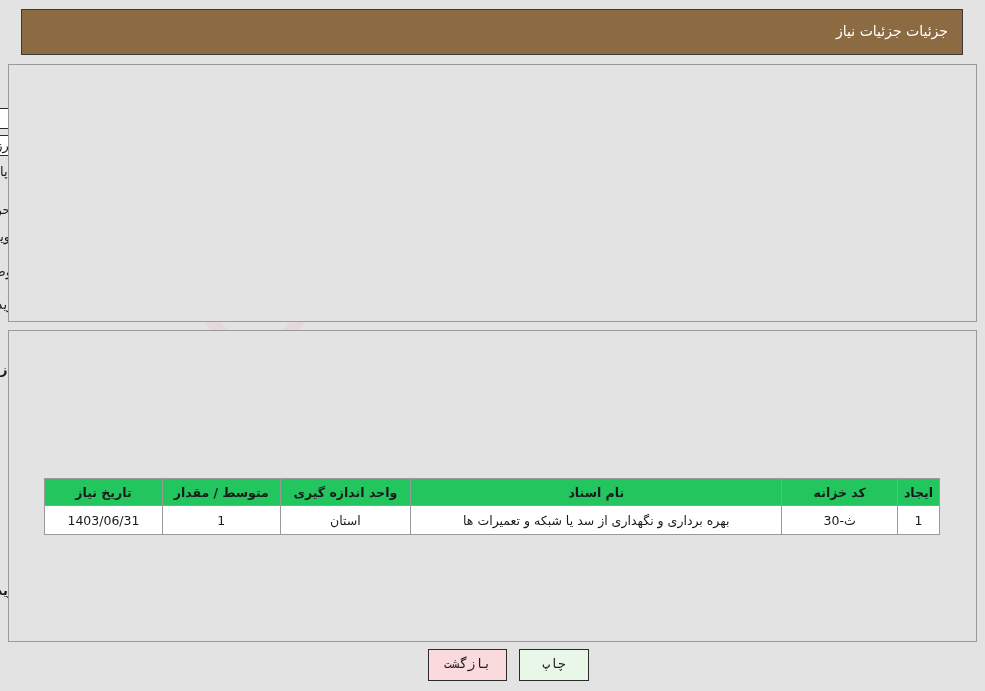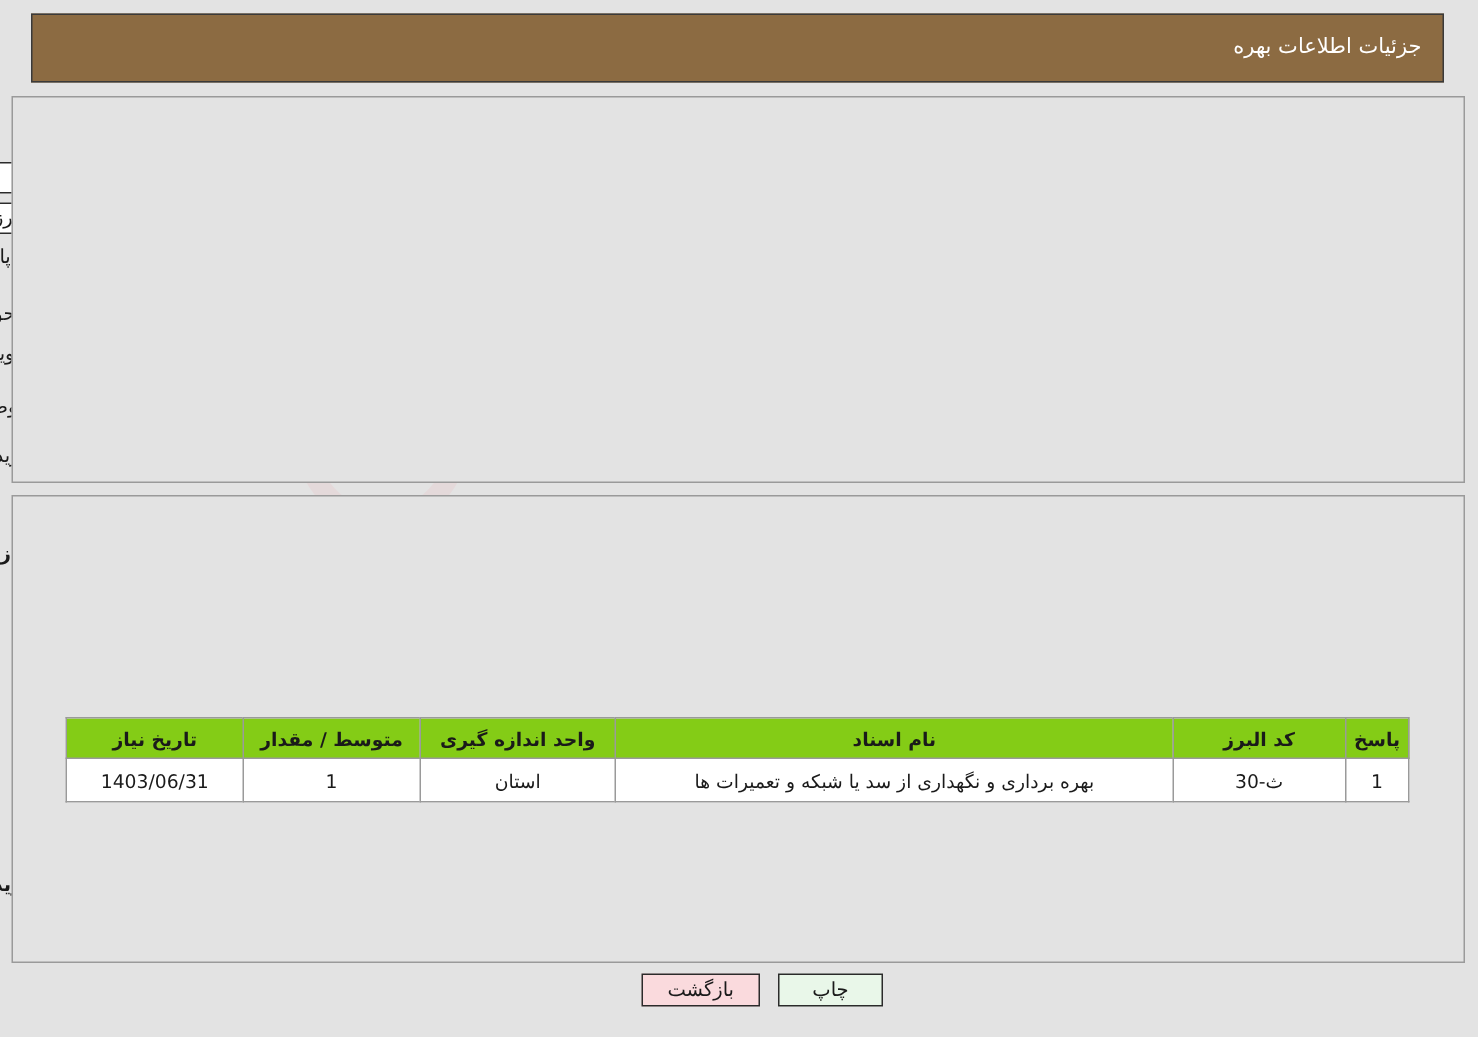--- a/index.html
+++ b/index.html
@@ -193,21 +193,21 @@
   #svc-table {
     position: absolute;
     left: 44px; top: 478px;
     width: 896px;
     border-collapse: collapse;
     font-size: 12.5px;
     z-index: 1;
     background: #ffffff;
   }
   #svc-table th {
-    background: #84cc16;
+    background: #22c55e;
     border: 1px solid #9a9a9a;
     font-weight: bold;
     height: 26px;
     color: #1a1a1a;
     text-align: center;
     padding: 0 4px;
     white-space: nowrap;
   }
   #svc-table td {
     background: #ffffff;
@@ -217,46 +217,46 @@
     padding: 0 4px;
     white-space: nowrap;
     color: #1a1a1a;
   }
 
   
   .btn {
     position: absolute;
     box-sizing: border-box;
     border: 1px solid #2b2b2b;
-    height: 22px;
+    height: 32px;
     line-height: 20px;
     text-align: center;
     font-size: 13px;
-    font-family: Liberation Sans, sans-serif;
+    font-family: Liberation Mono, monospace;
     color: #1a1a1a;
     cursor: pointer;
     padding: 0;
     z-index: 2;
   }
   .btn.print  { background: #e9f7e9; }
   .btn.back   { background: #fadadd; }
 </style>
 </head>
 <body>
 
 <div id="watermark">
   <svg class="wm-shield" viewBox="0 0 120 140">
     <path d="M60 4 L112 24 L112 74 C112 108 88 128 60 136 C32 128 8 108 8 74 L8 24 Z" fill="none" stroke="#e8c4c8" stroke-width="13"></path>
     <path d="M30 44 L52 100 L70 58 L88 100 L104 48" fill="none" stroke="#e8c4c8" stroke-width="12" stroke-linejoin="round"></path>
   </svg>
   <div class="wm-text">AriaTender.net</div>
 </div>
 
 <div class="header-bar">
-  <div class="header-title">جزئیات اطلاعات بهره</div>
+  <div class="header-title">جزئیات جزئیات نیاز</div>
 </div>
 
 <div class="panel" id="panel-top"></div>
 
 <div class="lbl" style="right:905px; top:84px;">شماره نیاز:</div>
 <div class="fld center" style="right:604px; top:81px; width:290px;">1103005186000163</div>
 <div class="lbl" style="right:415px; top:84px; color:#1a1a1a;">تاریخ و ساعت اعلان عمومی:</div>
 
 <div class="fld center" style="left:104px; top:81px; width:186px;">11:19 - 1403/03/16</div>
 
@@ -310,22 +310,22 @@
 </div>
 
 <div class="section-head" style="right:774px; top:393px;">اطلاعات خدمات مورد نیاز</div>
 
 <div class="lbl bold" style="right:897px; top:436px;">گروه خدمت:</div>
 <div class="fld" style="right:168px; top:433px; width:688px;">آب رسانی؛ مدیریت پسماند، فاضلاب و فعالیت های تصفیه</div>
 
 <table id="svc-table">
   <thead>
     <tr>
-      <th style="width:34px;">پاسخ</th>
-      <th style="width:120px;">کد البرز</th>
+      <th style="width:34px;">ایجاد</th>
+      <th style="width:120px;">کد خزانه</th>
       <th style="width:386px;">نام اسناد</th>
       <th style="width:126px;">واحد اندازه گیری</th>
       <th style="width:112px;">متوسط / مقدار</th>
       <th style="width:118px;">تاریخ نیاز</th>
     </tr>
   </thead>
   <tbody>
     <tr>
       <td>1</td>
       <td>ث-30</td>

